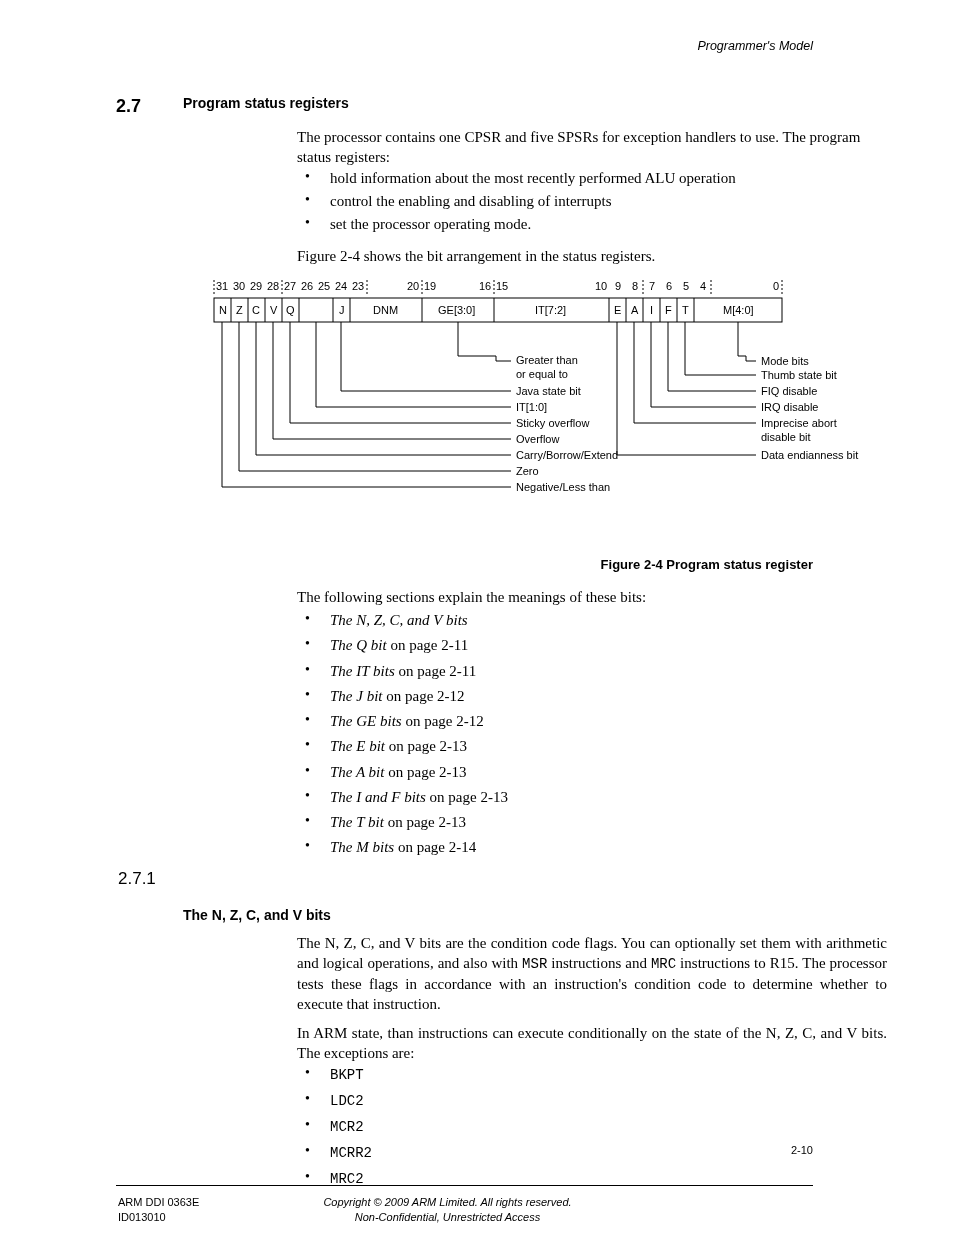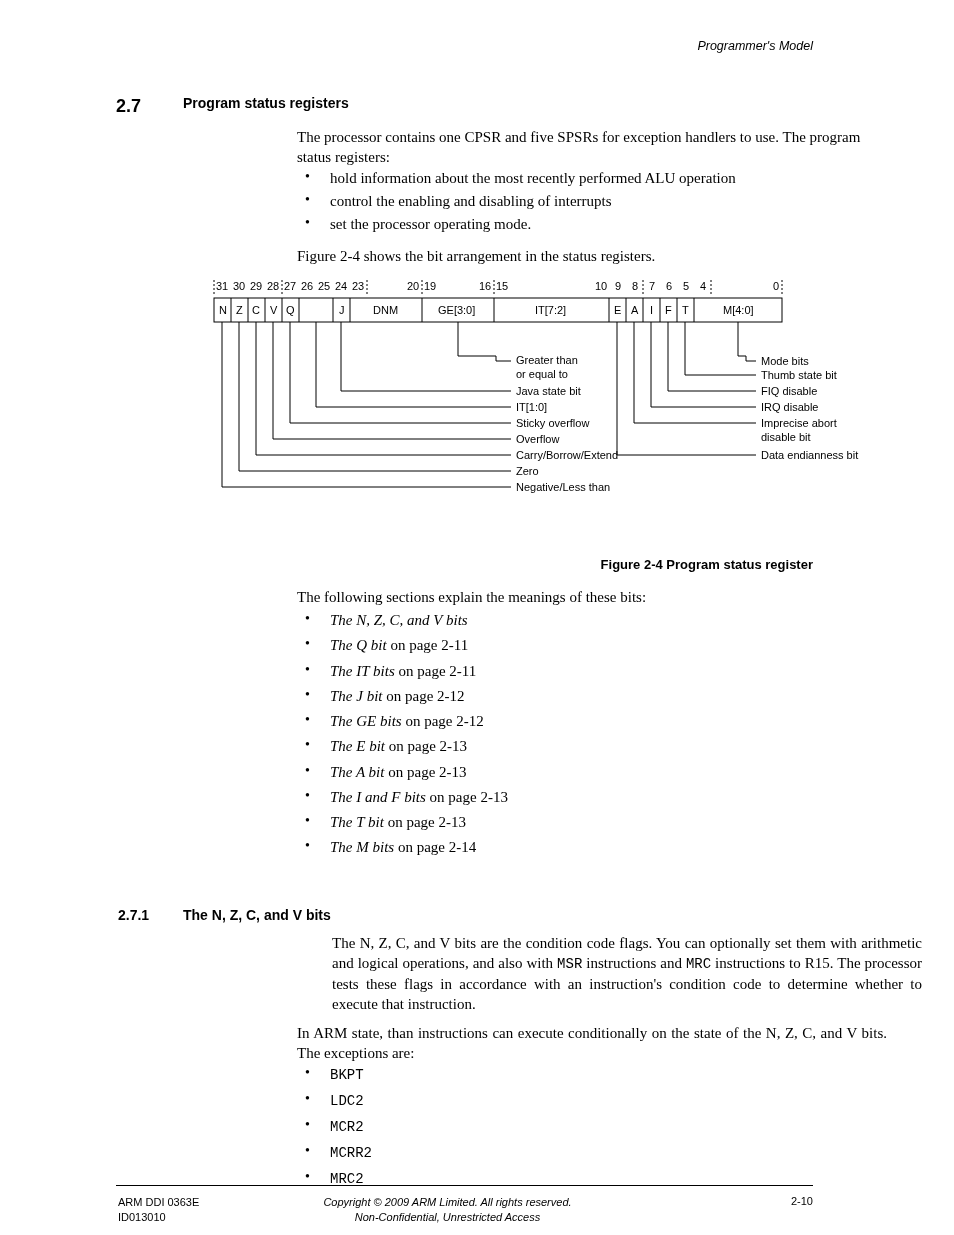--- a/index.html
+++ b/index.html
@@ -94,25 +94,25 @@
     font-family: Arial, Helvetica, sans-serif;
     font-weight: bold;
     font-size: 13px;
   }
   .intro3 { top: 587px; }
   .bl-links { top: 610px; }
   ul.links > li { margin: 0 0 5px 0; }
 
   .subsec-num {
     position: absolute;
-    top: 906px;
+    top: 868px;
     left: 118px;
     font-family: Arial, Helvetica, sans-serif;
-    font-weight: bold;
-    font-size: 14px;
+    font-weight: normal;
+    font-size: 17px;
   }
   .subsec-title {
     position: absolute;
     top: 906px;
     left: 183px;
     font-family: Arial, Helvetica, sans-serif;
     font-weight: bold;
     font-size: 14px;
   }
   .para271a { top: 933px; }
@@ -142,21 +142,21 @@
     top: 1195px;
     text-align: center;
     font-family: Arial, Helvetica, sans-serif;
     font-style: italic;
     font-size: 11px;
     line-height: 1.35;
   }
   .footer-right {
     position: absolute;
     right: 71px;
-    top: 1194px;
+    top: 1143px;
     font-family: Arial, Helvetica, sans-serif;
     font-size: 11px;
   }
 </style>
 </head>
 <body>
 
 <div class="page">
   <div class="running-head">Programmer's Model</div>
 
@@ -314,21 +314,21 @@
       <li><span class="italic">The A bit</span><span> on page 2-13</span></li>
       <li><span class="italic">The I and F bits</span><span> on page 2-13</span></li>
       <li><span class="italic">The T bit</span><span> on page 2-13</span></li>
       <li><span class="italic">The M bits</span><span> on page 2-14</span></li>
     </ul>
   </div>
 
   <div class="subsec-num">2.7.1</div>
   <div class="subsec-title">The N, Z, C, and V bits</div>
 
-  <div class="body-col para271a" style="text-align:justify;margin-left:35px;">
+  <div class="body-col para271a" style="text-align:justify;">
     <span>The N, Z, C, and V bits are the condition code flags. You can optionally set them with arithmetic and logical operations, and also with </span><span class="mono">MSR</span><span> instructions and </span><span class="mono">MRC</span><span> instructions to R15. The processor tests these flags in accordance with an instruction's condition code to determine whether to execute that instruction.</span>
   </div>
 
   <div class="body-col para271b" style="text-align:justify;">In ARM state, than instructions can execute conditionally on the state of the N, Z, C, and V bits. The exceptions are:</div>
 
   <div class="body-col bl-mono">
     <ul class="dots monolist">
       <li><span class="mono">BKPT</span></li>
       <li><span class="mono">LDC2</span></li>
       <li><span class="mono">MCR2</span></li>

